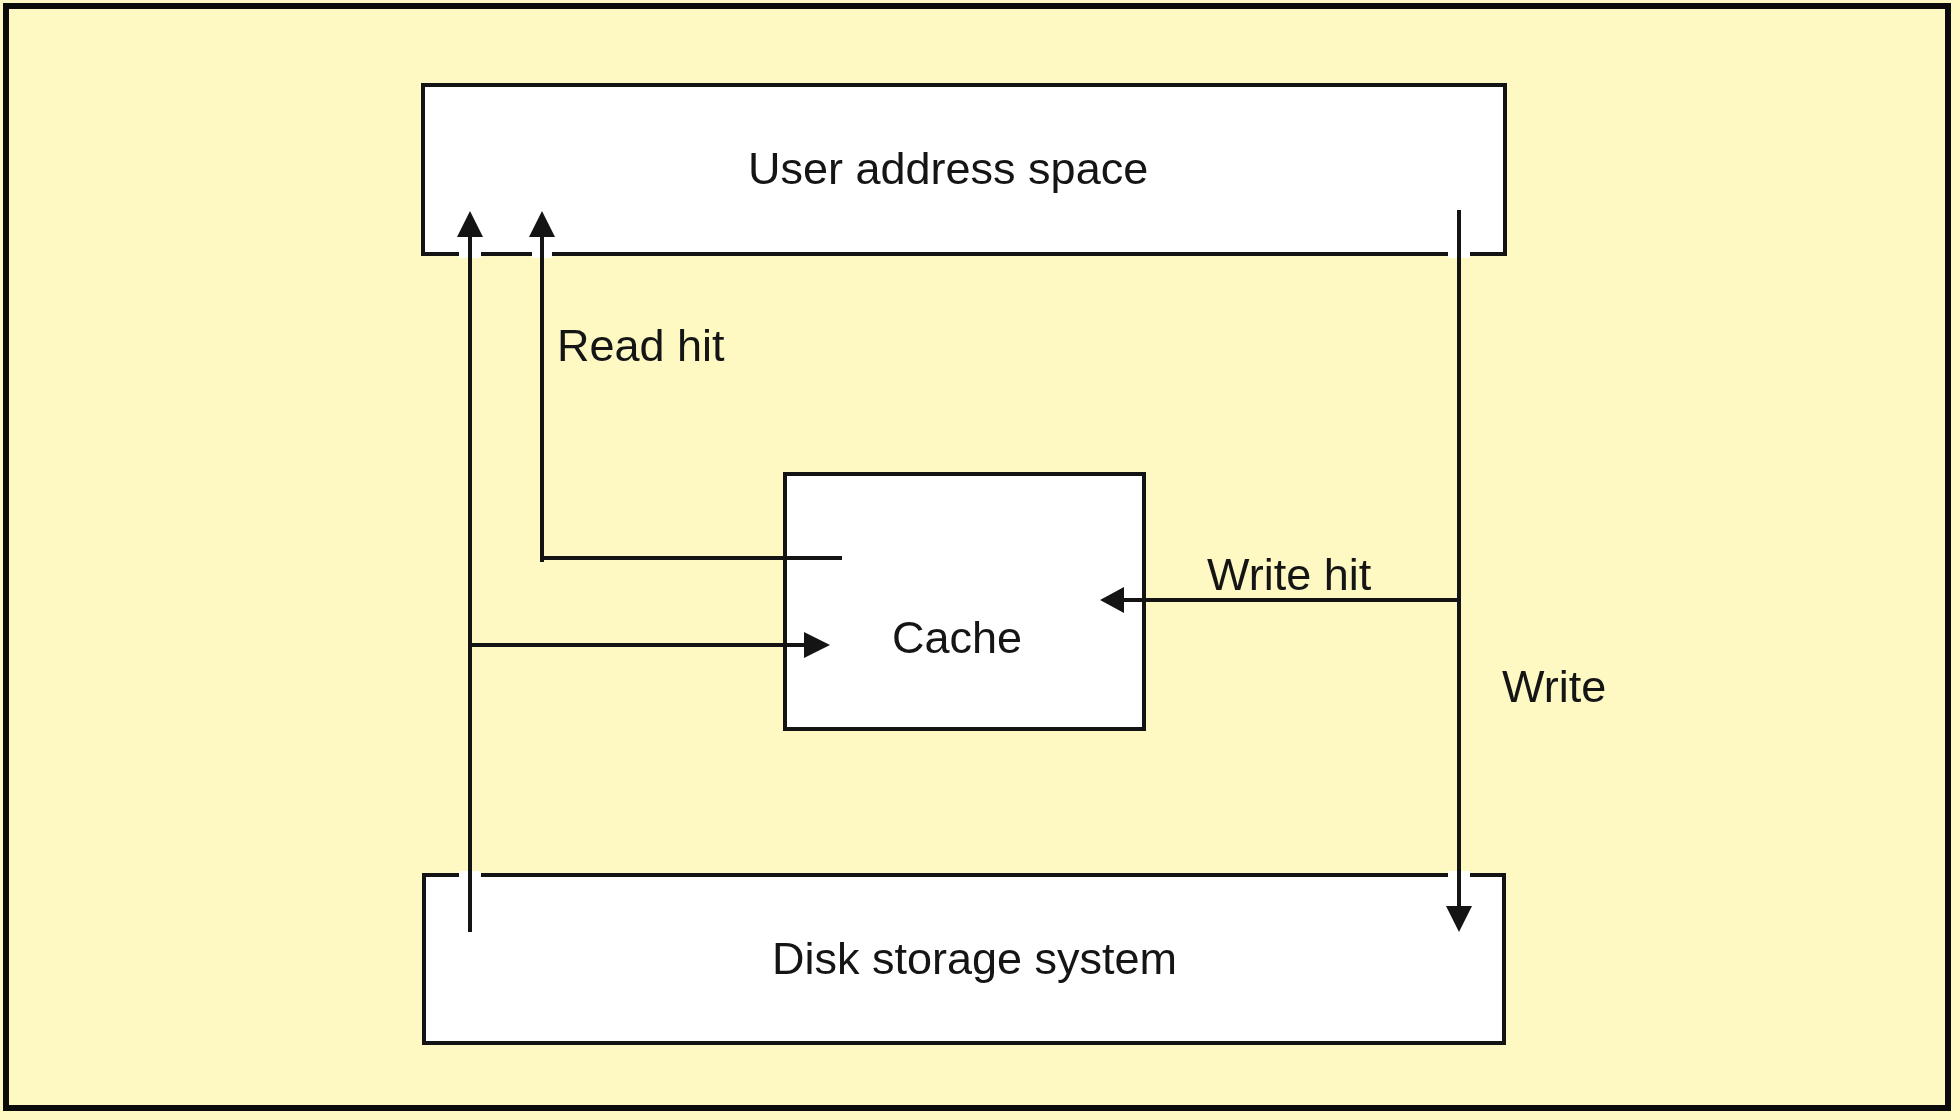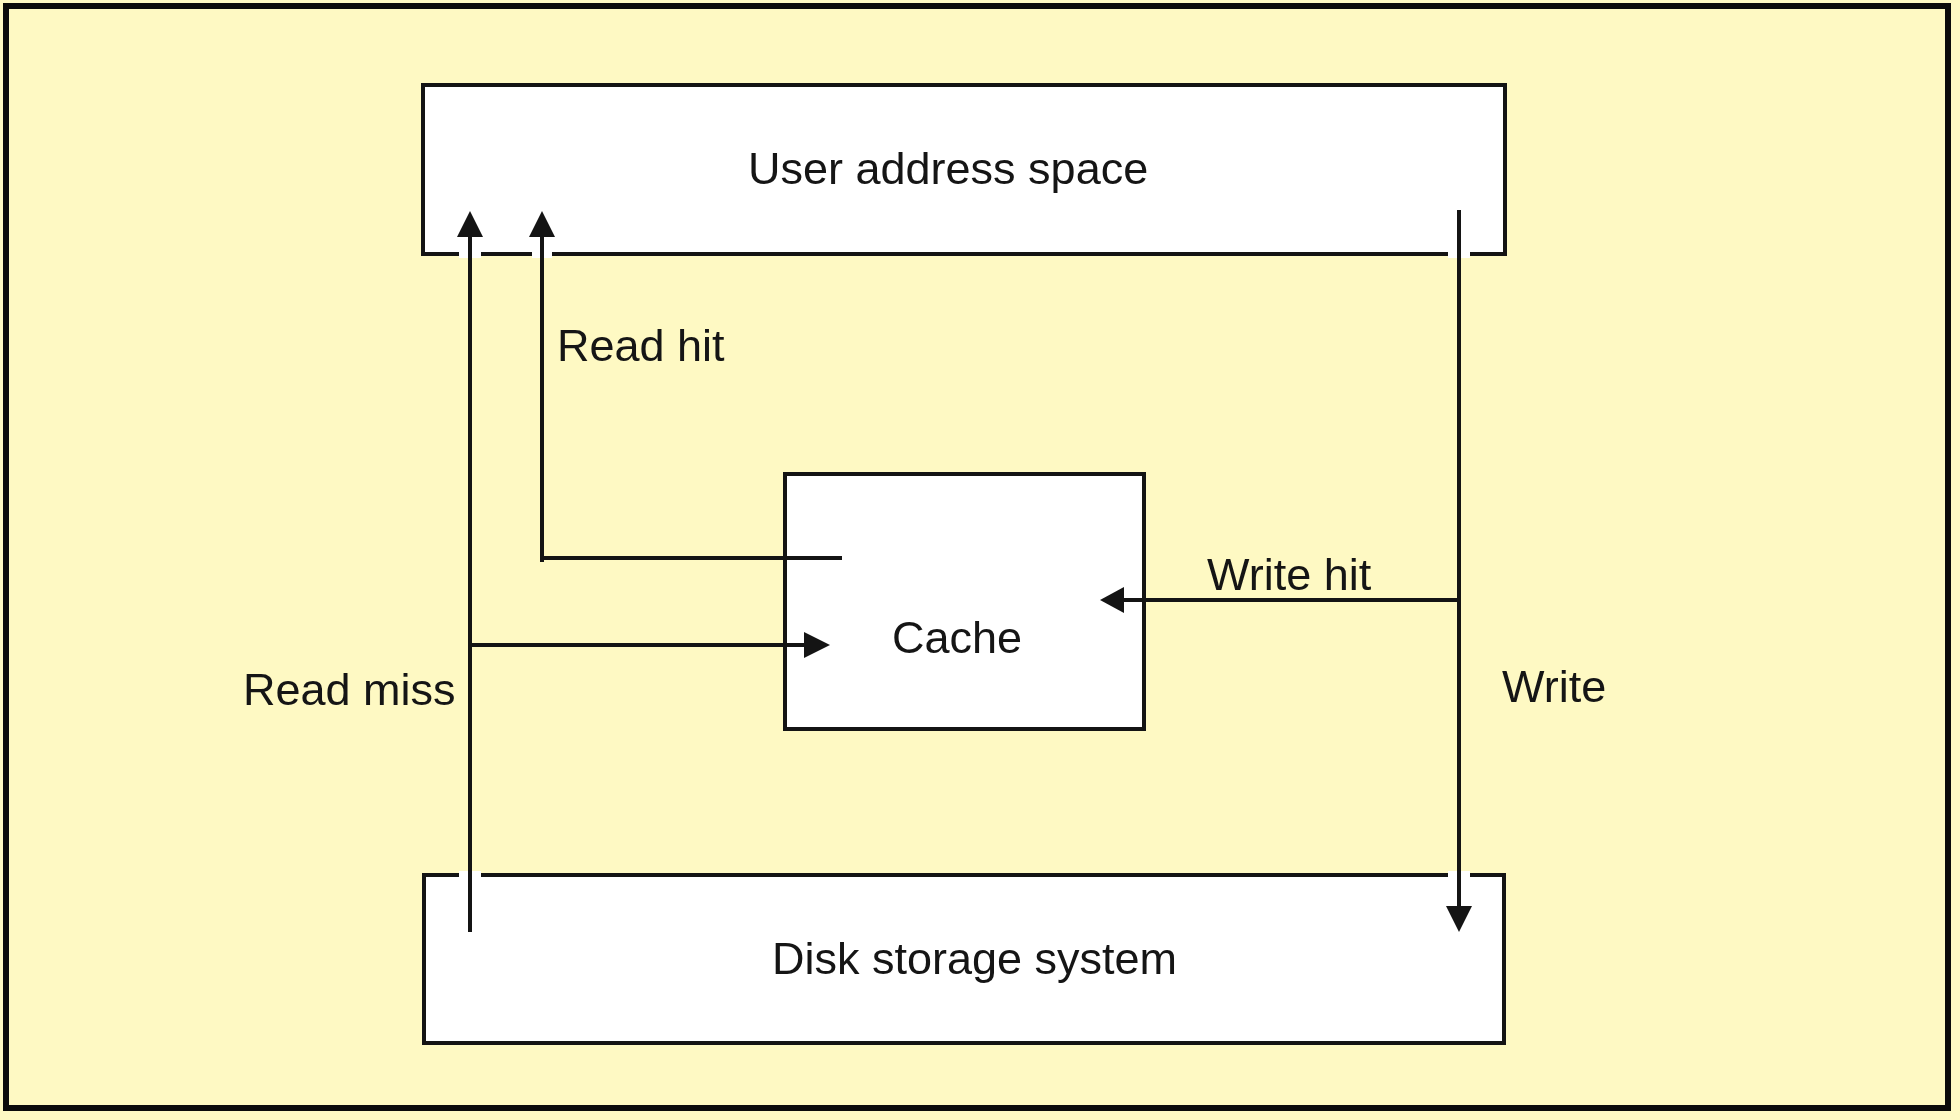--- a/index.html
+++ b/index.html
@@ -140,17 +140,16 @@
   <div class="vline wr-v"></div>
   <div class="arrowhead head-down wr-head"></div>
 
   <div class="hline wh-h"></div>
   <div class="arrowhead head-left whh-head"></div>
 
   <div class="label lbl-user">User address space</div>
   <div class="label lbl-cache">Cache</div>
   <div class="label lbl-disk">Disk storage system</div>
   <div class="label lbl-readhit">Read hit</div>
-  <div class="label lbl-readmiss">Read miss</div>
   <div class="label lbl-writehit">Write hit</div>
   <div class="label lbl-write">Write</div>
 
 </div>
 
 </body></html>

